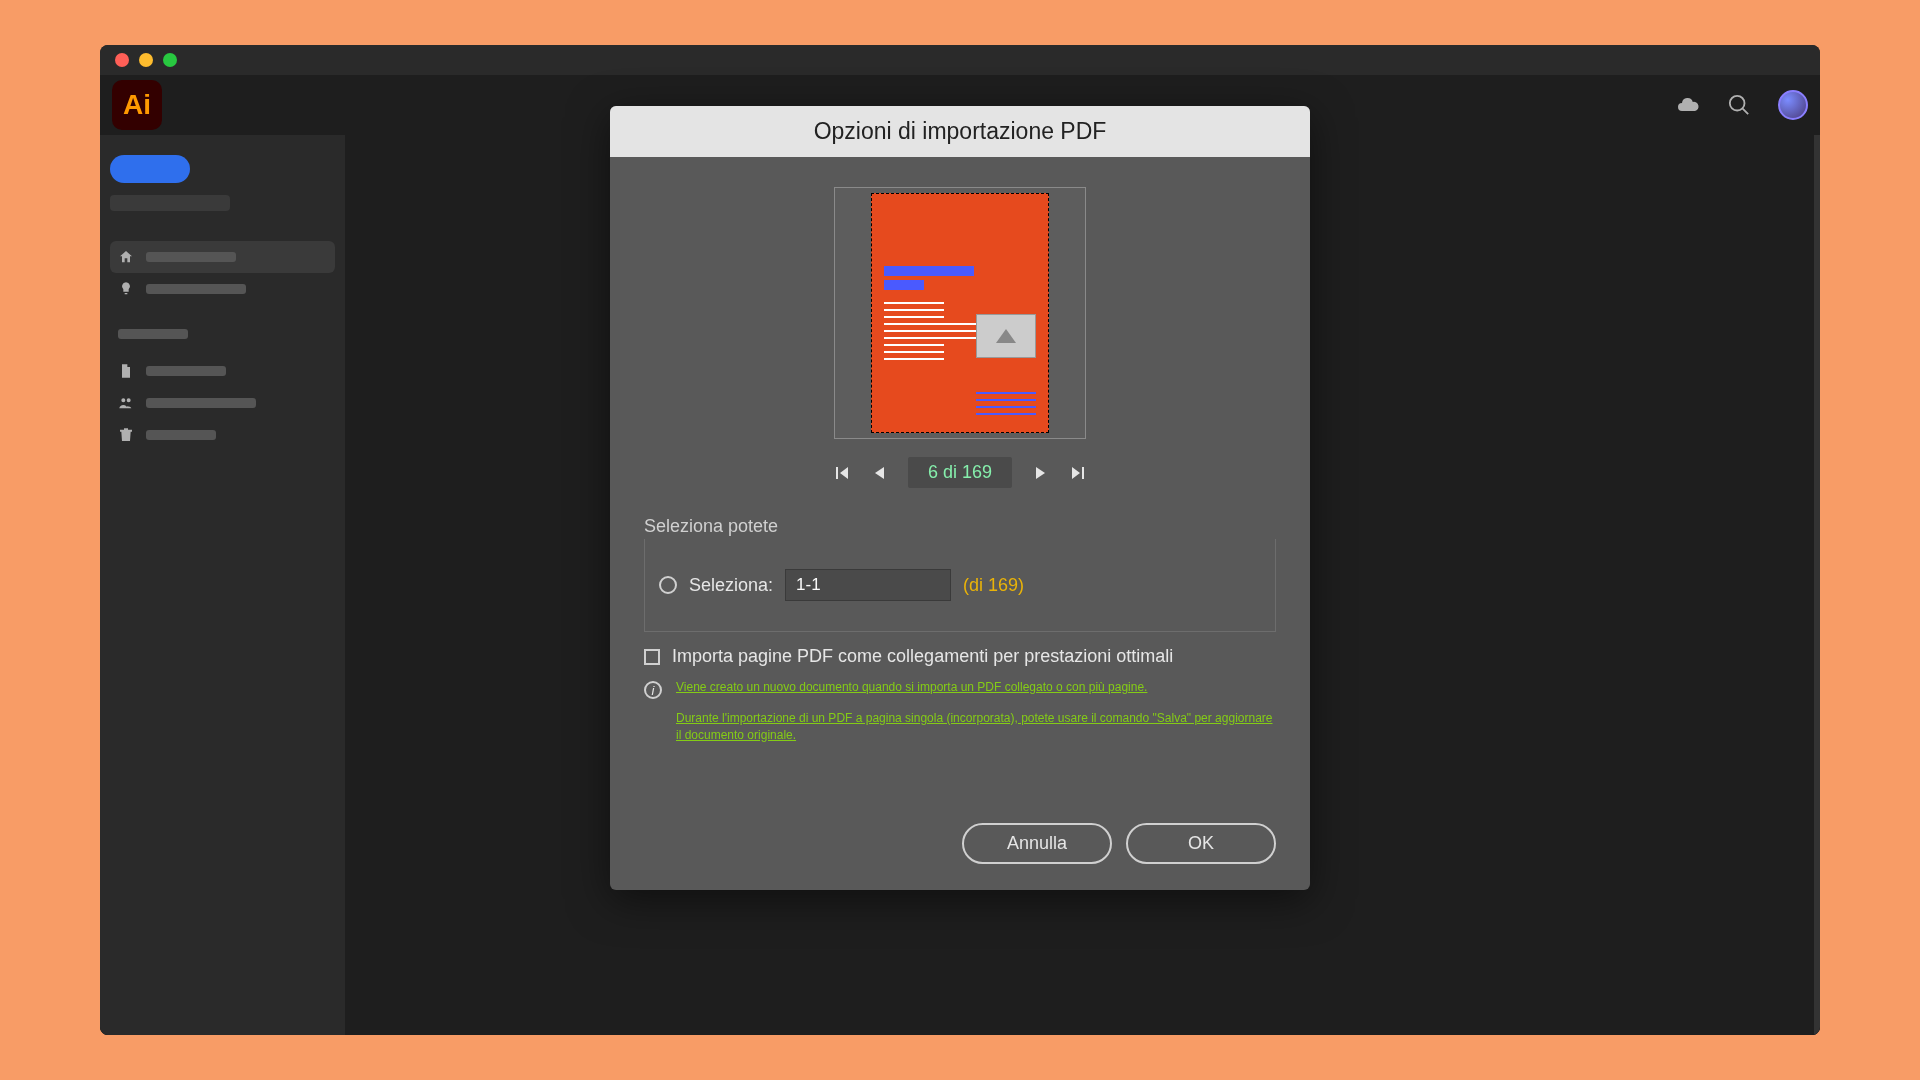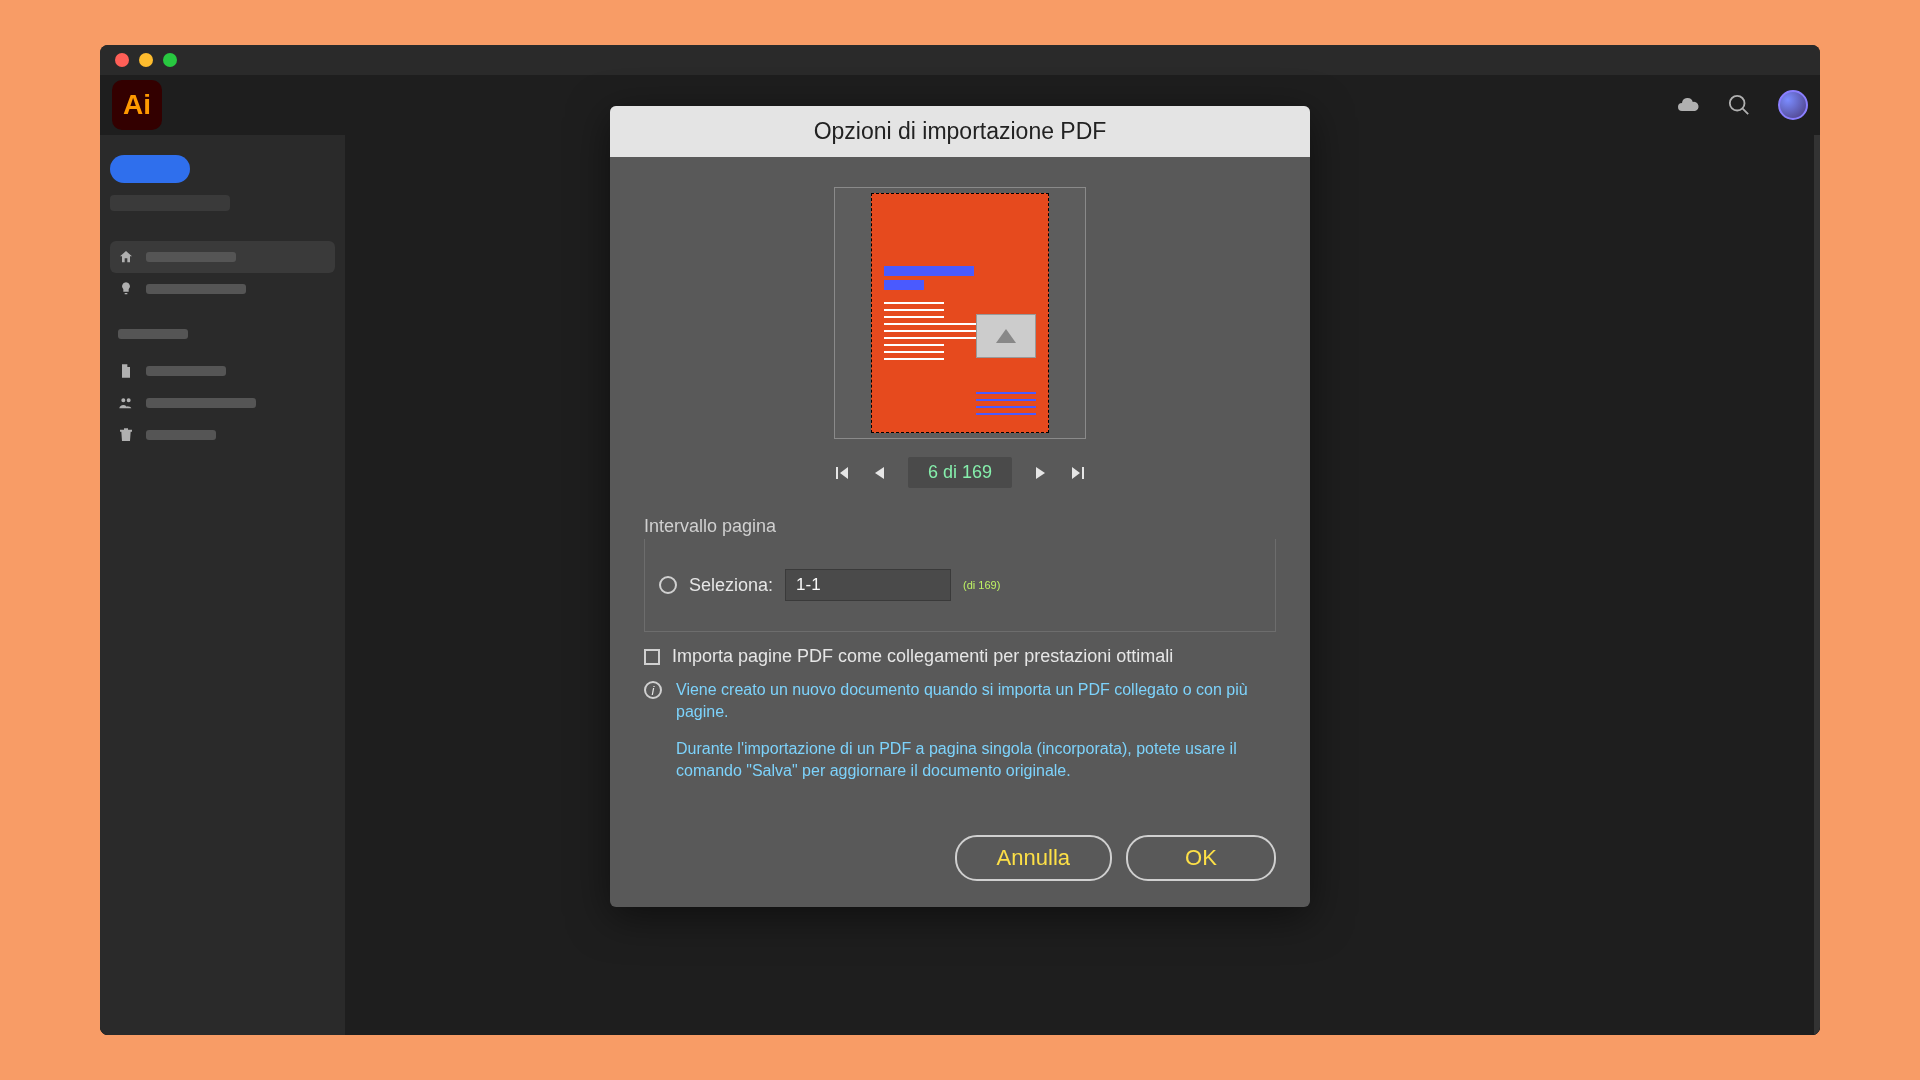--- a/index.html
+++ b/index.html
@@ -157,37 +157,38 @@
       display: inline-flex; align-items: center; justify-content: center;
       cursor: pointer;
     }
     .radio.checked:after {
       content: ''; width: 10px; height: 10px; background: #fff; border-radius: 50%;
     }
     .text-input {
       background: #4a4a4a; border: 1px solid #3a3a3a; color: #fafafa;
       padding: 5px 10px; font-size: 17px; width: 166px;
     }
-    .info-total { color: #bef264; font-size: 11px; }
+    .info-total { color: #eab308; font-size: 18px; }
 
     .checkbox-row { display: flex; align-items: center; gap: 12px; font-size: 18px; margin: 8px 0 12px; }
     .checkbox {
       width: 16px; height: 16px; border: 2px solid #d0d0d0; cursor: pointer;
     }
 
     .info-block { display: flex; gap: 14px; margin-top: 10px; }
     .info-icon { width: 18px; height: 18px; border: 2px solid #d0d0d0; border-radius: 50%; display:inline-flex; align-items:center; justify-content:center; font-size:13px; font-style:italic; flex-shrink:0; margin-top:2px;}
-    .info-text { font-size: 16px; color: #7dd3fc; line-height: 1.4; }
+    .info-text { font-size: 12px; color: #84cc16; line-height: 1.4; text-decoration: underline; }
     .info-text p { margin-bottom: 14px; }
 
     .dialog-buttons { display: flex; justify-content: flex-end; gap: 14px; padding: 18px 34px 26px; }
     .btn {
-      border: 2px solid #d0d0d0; background: transparent; color: #fde047;
-      padding: 8px 40px; border-radius: 22px; font-size: 22px; cursor: pointer;
+      border: 2px solid #d0d0d0; background: transparent; color: #e5e5e5;
+      padding: 8px 40px; border-radius: 22px; font-size: 18px; cursor: pointer;
       min-width: 150px;
+      margin-top: 28px;
     }
   </style>
 </head>
 <body>
 
 <div class="app-window">
   <div class="titlebar">
     <div class="traffic-light tl-red"></div>
     <div class="traffic-light tl-yellow"></div>
     <div class="traffic-light tl-green"></div>
@@ -293,21 +294,21 @@
           <span>169</span>
         </div>
         <svg class="nav-arrow" width="14" height="14" viewBox="0 0 14 14">
             <path d="M2 1l9 6-9 6z"></path>
           </svg>
         <svg class="nav-arrow" width="16" height="16" viewBox="0 0 16 16">
             <path d="M12 2h2v12h-2zM2 2l8 6-8 6z"></path>
           </svg>
       </div>
 
-      <div class="section-label">Intervallo pagina</div>
+      <div class="section-label">Seleziona potete</div>
       <div class="fieldset">
         <div class="radio-row">
           <span class="radio"></span>
           <span>Seleziona:</span>
           <input class="text-input" value="1-1" style="">
           <span class="info-total">(di 169)</span>
         </div>
       </div>
 
       <div class="checkbox-row">

